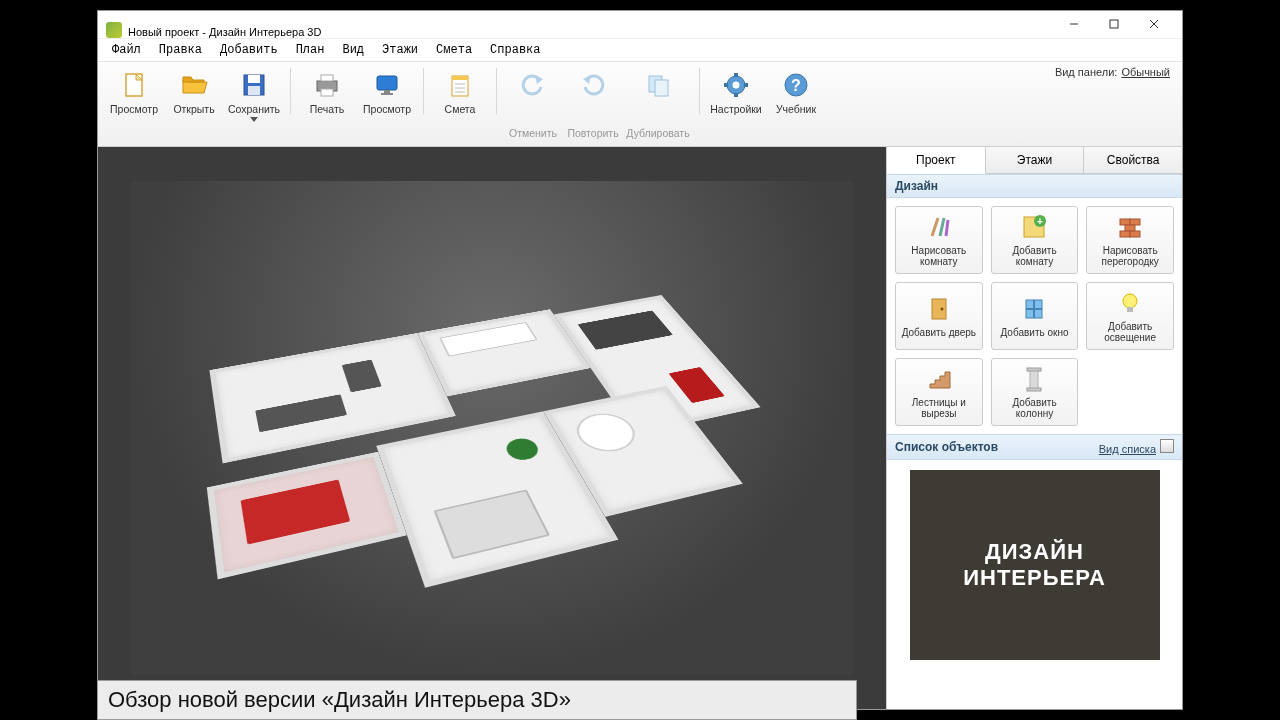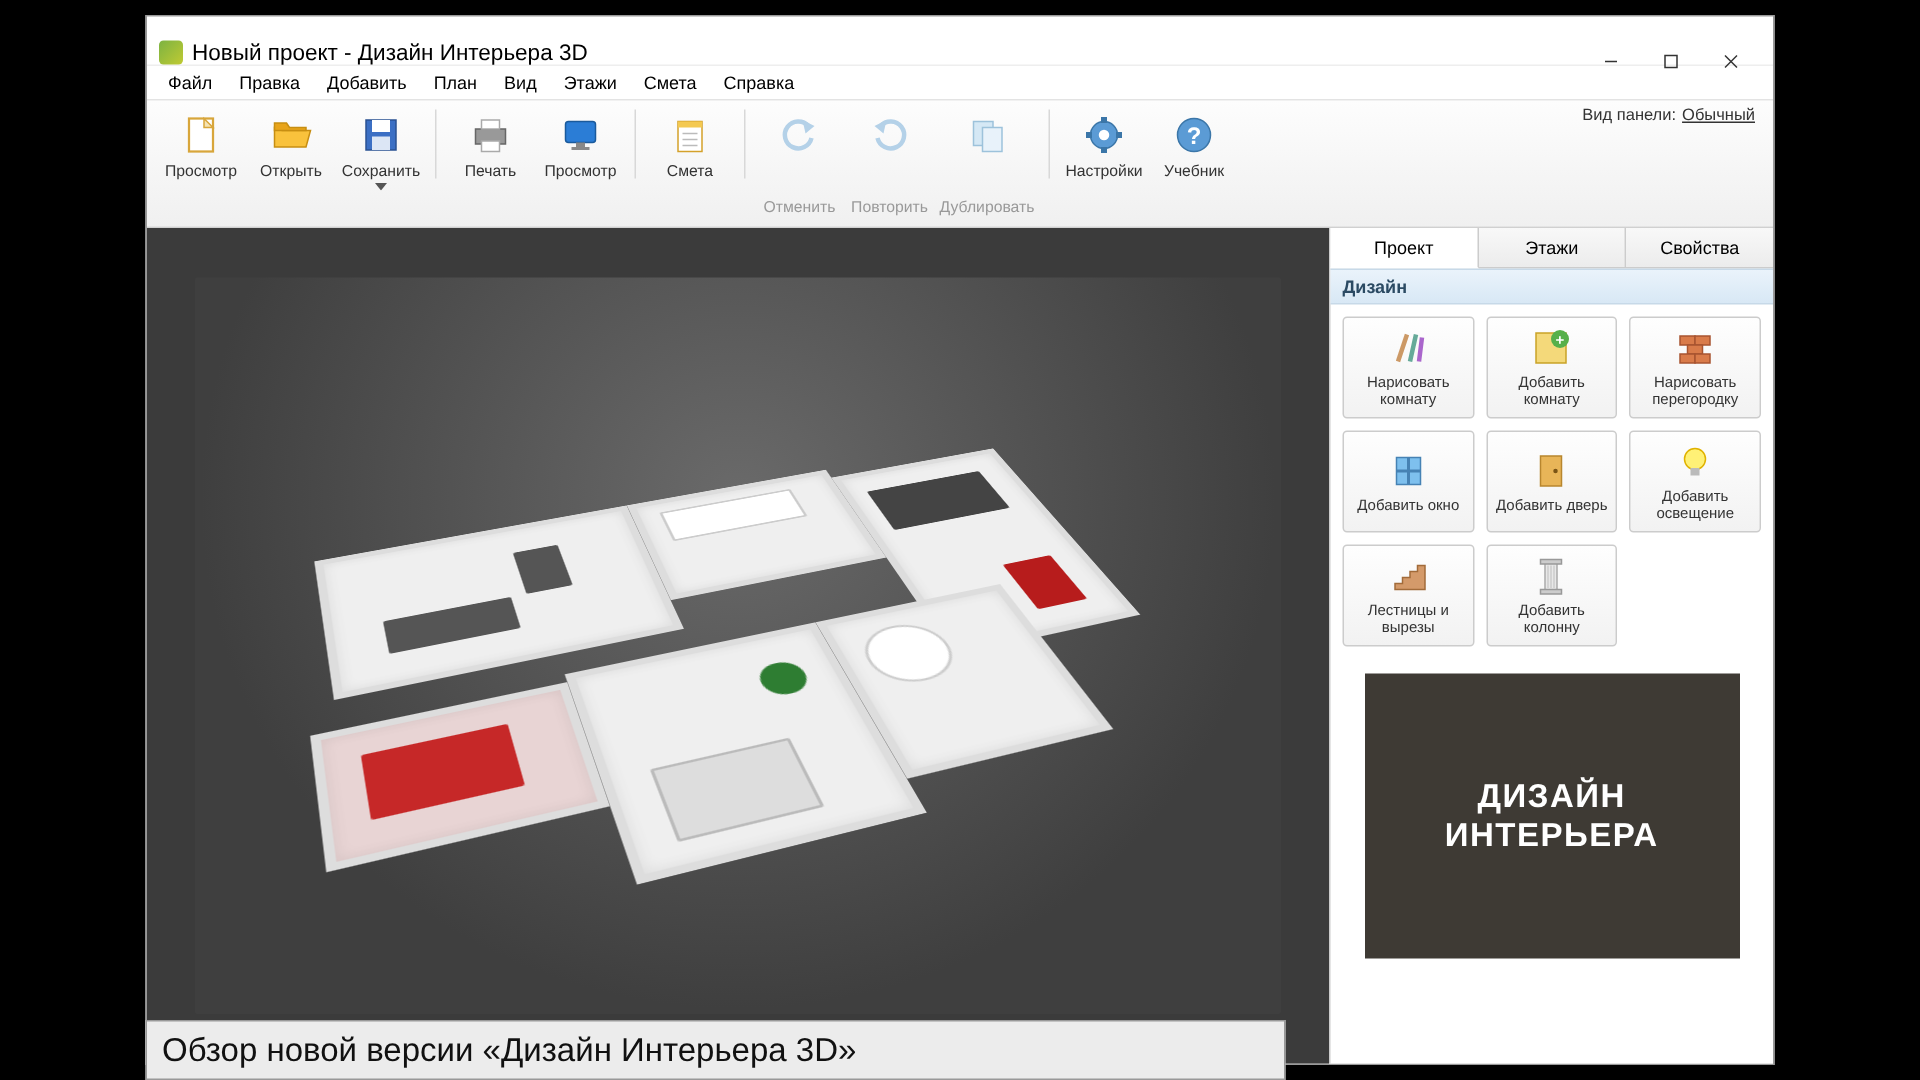--- a/index.html
+++ b/index.html
@@ -1,24 +1,24 @@
 <!DOCTYPE html>
 <html><head>
 <meta charset="utf-8">
 <style>
 * { box-sizing: border-box; margin: 0; padding: 0; font-family: "Segoe UI", Tahoma, sans-serif; }
 body { background: #000; width: 1280px; height: 720px; overflow: hidden; }
 .letterbox { position: absolute; left: 97px; top: 10px; width: 1086px; height: 700px; background: #fff; border: 1px solid #999; display: flex; flex-direction: column; }
-.titlebar { height: 28px; display: flex; align-items: flex-start; padding: 16px 8px; font-size: 15px; border-bottom: 1px solid #eee; }
+.titlebar { height: 28px; display: flex; align-items: flex-end; padding: 0 8px; font-size: 11px; border-bottom: 1px solid #eee; }
 .app-icon { width: 16px; height: 16px; margin-right: 6px; background: linear-gradient(135deg,#7cb342,#c0ca33); border-radius: 3px; }
 .titlebar .spacer { flex: 1; }
 .winbtn { width: 40px; height: 28px; display: flex; align-items: center; justify-content: center; color: #333; }
 .winbtn svg { width: 10px; height: 10px; }
 .menubar { height: 22px; display: flex; align-items: center; padding: 0 6px; font-size: 12px; gap: 2px; }
-.menubar span { padding: 2px 8px; cursor: default; }
+.menubar span { padding: 2px 8px; cursor: default; font-family: Liberation Mono, monospace; }
 .toolbar { background: linear-gradient(#fdfdfd,#f0f0f0); border-top: 1px solid #e3e3e3; border-bottom: 1px solid #d0d0d0; padding: 4px 6px; display: flex; align-items: flex-start; }
 .tbtn { display: flex; flex-direction: column; align-items: center; justify-content: flex-start; width: 60px; font-size: 10.5px; color: #333; text-align: center; padding: 2px 0; border: 1px solid transparent; border-radius: 3px; cursor: default; }
 .tbtn.disabled { color: #999; gap: 24px; }
 .tbtn .ic { width: 32px; height: 32px; display: flex; align-items: center; justify-content: center; margin-bottom: 2px; }
 .tsep { width: 1px; height: 46px; background: #d8d8d8; margin: 2px 6px; }
 .toolbar .right { margin-left: auto; font-size: 11px; color: #333; padding-right: 6px; display: flex; align-items: center; gap: 4px; }
 .toolbar .right .link { text-decoration: underline; color: #333; cursor: pointer; }
 .workarea { flex: 1; display: flex; min-height: 0; }
 .viewport { flex: 1; background: #3b3b3b; position: relative; display: flex; align-items: center; justify-content: center; overflow: hidden; }
 .floorplan { width: 92%; height: 88%; background: radial-gradient(ellipse at 50% 30%, #6a6a6a 0%, #3f3f3f 70%); position: relative; border-radius: 2px; }
@@ -282,35 +282,35 @@
                 <rect x="8" y="11" width="10" height="6" fill="#d97b4a" stroke="#a85430"></rect>
                 <rect x="3" y="17" width="10" height="6" fill="#d97b4a" stroke="#a85430"></rect>
                 <rect x="13" y="17" width="10" height="6" fill="#d97b4a" stroke="#a85430"></rect>
               </svg>
             </div>
             <span>Нарисовать перегородку</span>
           </div>
         <div class="dbtn">
             <div class="dic">
               <svg width="26" height="26">
+                <rect x="6" y="3" width="14" height="20" fill="#e8b558" stroke="#b8862e"></rect>
+                <circle cx="16" cy="13" r="1.5" fill="#7a5415"></circle>
+              </svg>
+            </div>
+            <span>Добавить дверь</span>
+          </div>
+        <div class="dbtn">
+            <div class="dic">
+              <svg width="26" height="26">
                 <rect x="5" y="4" width="16" height="18" fill="#7ec0ee" stroke="#4682b4"></rect>
                 <line x1="13" y1="4" x2="13" y2="22" stroke="#4682b4" stroke-width="2"></line>
                 <line x1="5" y1="13" x2="21" y2="13" stroke="#4682b4" stroke-width="2"></line>
               </svg>
             </div>
             <span>Добавить окно</span>
-          </div>
-        <div class="dbtn">
-            <div class="dic">
-              <svg width="26" height="26">
-                <rect x="6" y="3" width="14" height="20" fill="#e8b558" stroke="#b8862e"></rect>
-                <circle cx="16" cy="13" r="1.5" fill="#7a5415"></circle>
-              </svg>
-            </div>
-            <span>Добавить дверь</span>
           </div>
         <div class="dbtn">
             <div class="dic">
               <svg width="26" height="26">
                 <circle cx="13" cy="11" r="7" fill="#fff176" stroke="#e0b200"></circle>
                 <rect x="10" y="17" width="6" height="5" fill="#bbb"></rect>
               </svg>
             </div>
             <span>Добавить освещение</span>
           </div>
@@ -329,20 +329,24 @@
                 <rect x="6" y="2" width="14" height="3" fill="#ccc" stroke="#999"></rect>
                 <rect x="6" y="22" width="14" height="3" fill="#ccc" stroke="#999"></rect>
                 <line x1="11" y1="6" x2="11" y2="21" stroke="#ccc"></line>
                 <line x1="13" y1="6" x2="13" y2="21" stroke="#ccc"></line>
                 <line x1="15" y1="6" x2="15" y2="21" stroke="#ccc"></line>
               </svg>
             </div>
             <span>Добавить колонну</span>
           </div>
       </div>
+      <div class="section-hdr">
+        <span>Список объектов</span>
+        <span class="right"><span>Вид списка</span><span class="lview-icon"></span></span>
+      </div>
       <div class="list-area">
         <div class="promo">
           <div class="l1">ДИЗАЙН</div>
           <div class="l1">ИНТЕРЬЕРА</div>
         </div>
       </div>
     </div>
   </div>
 </div>
 

